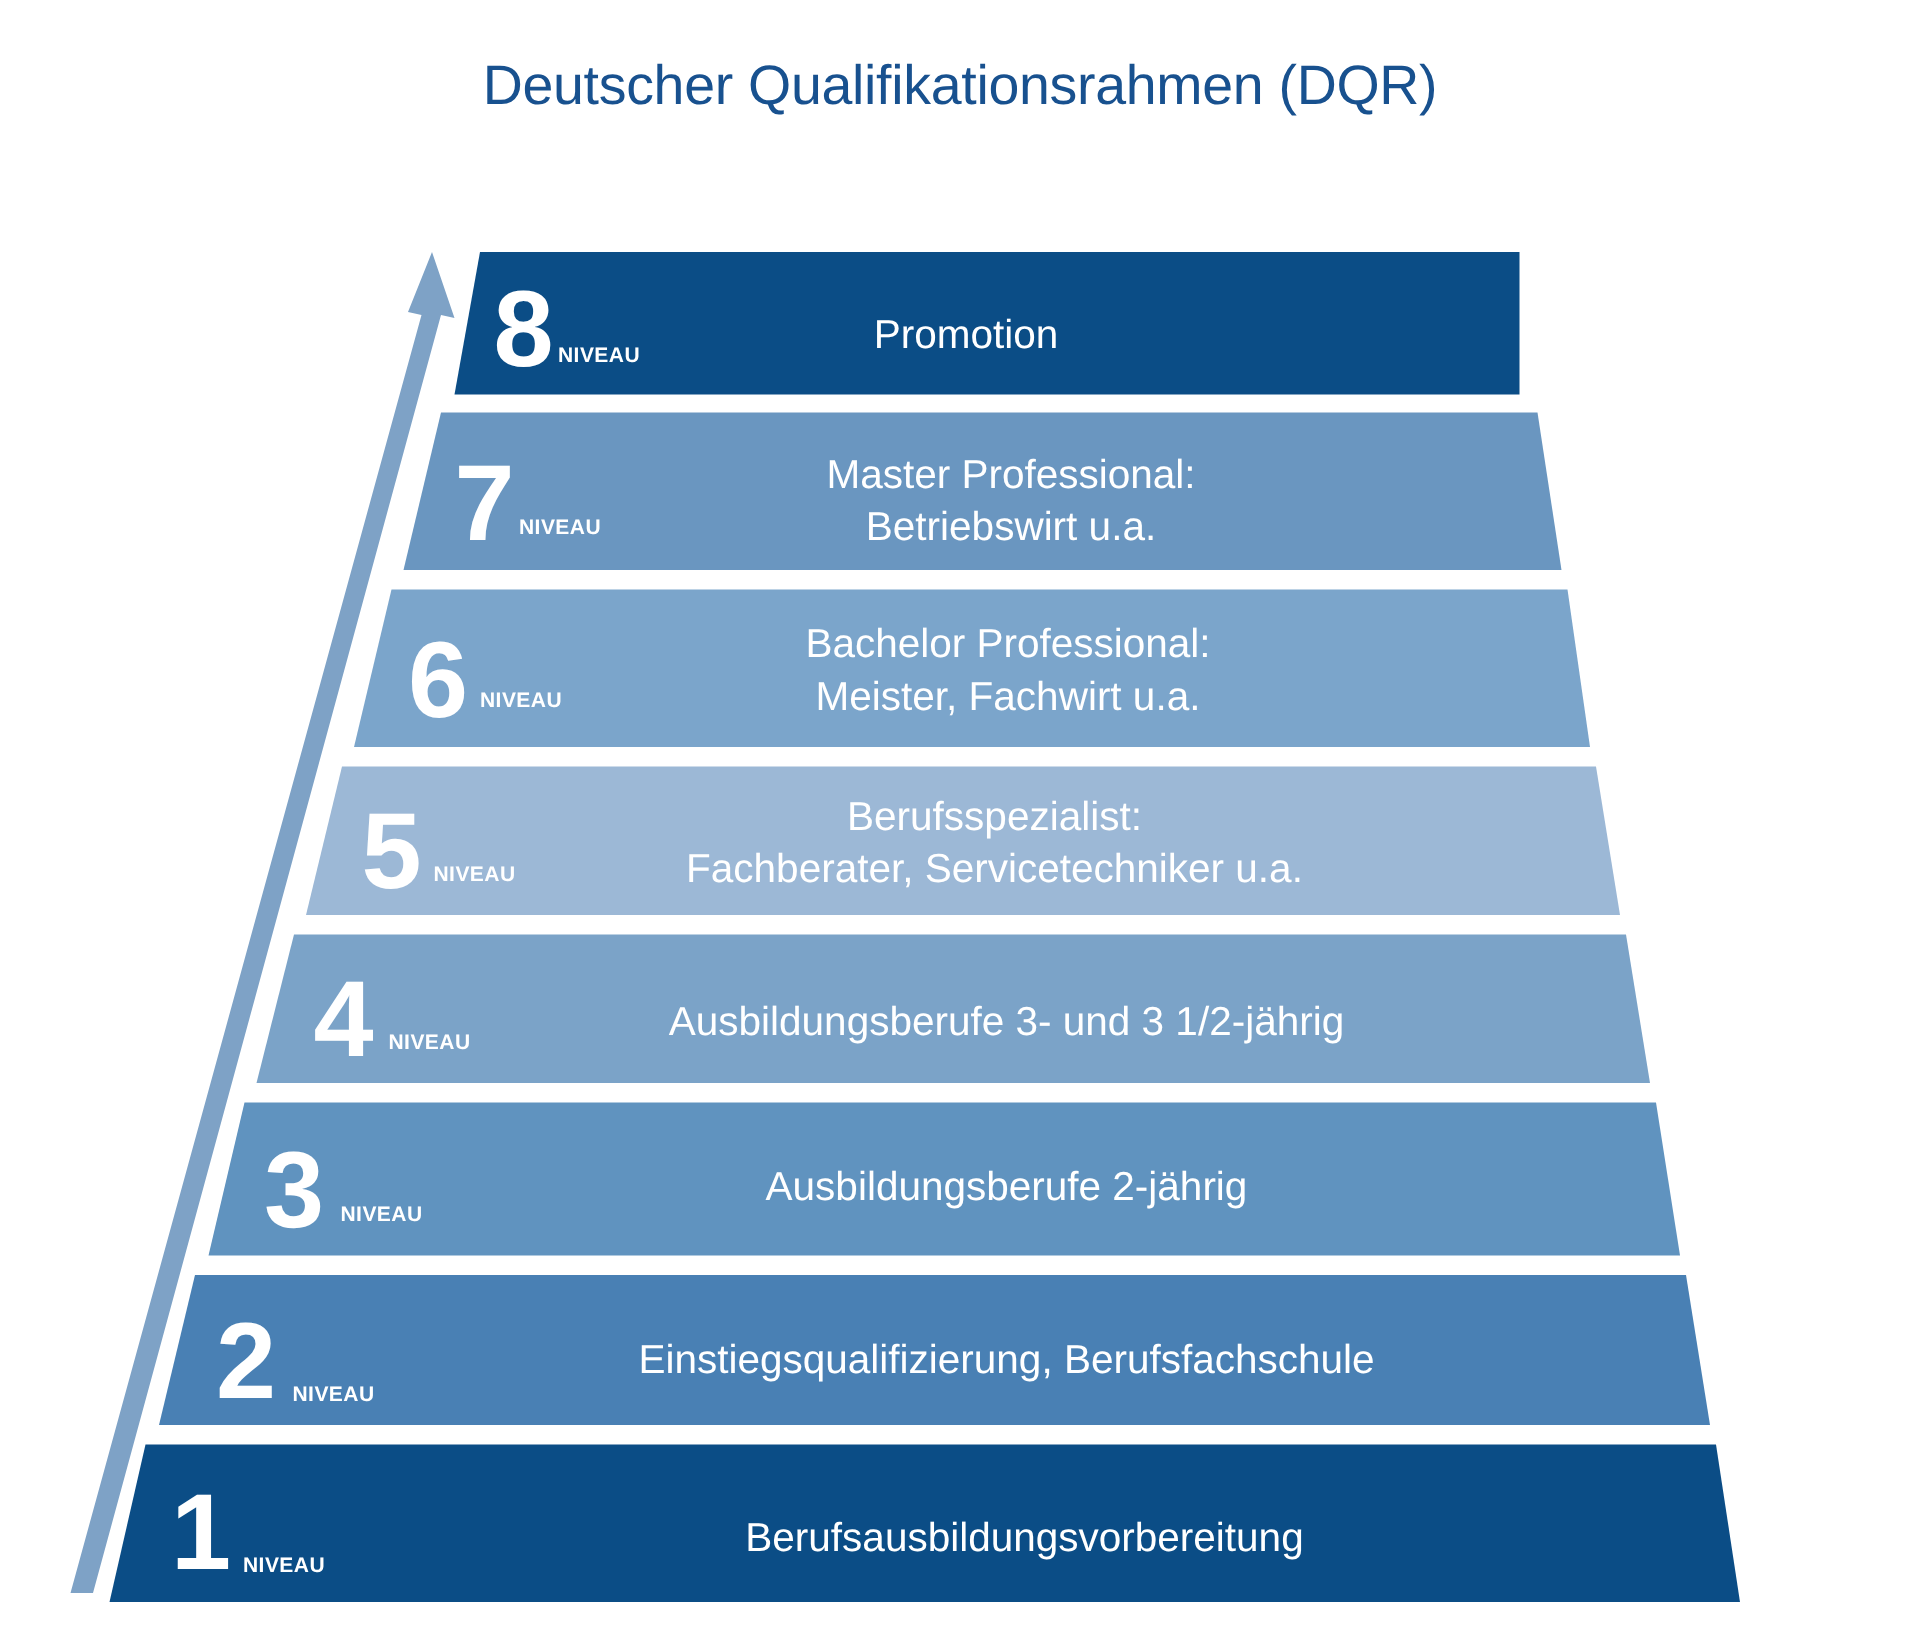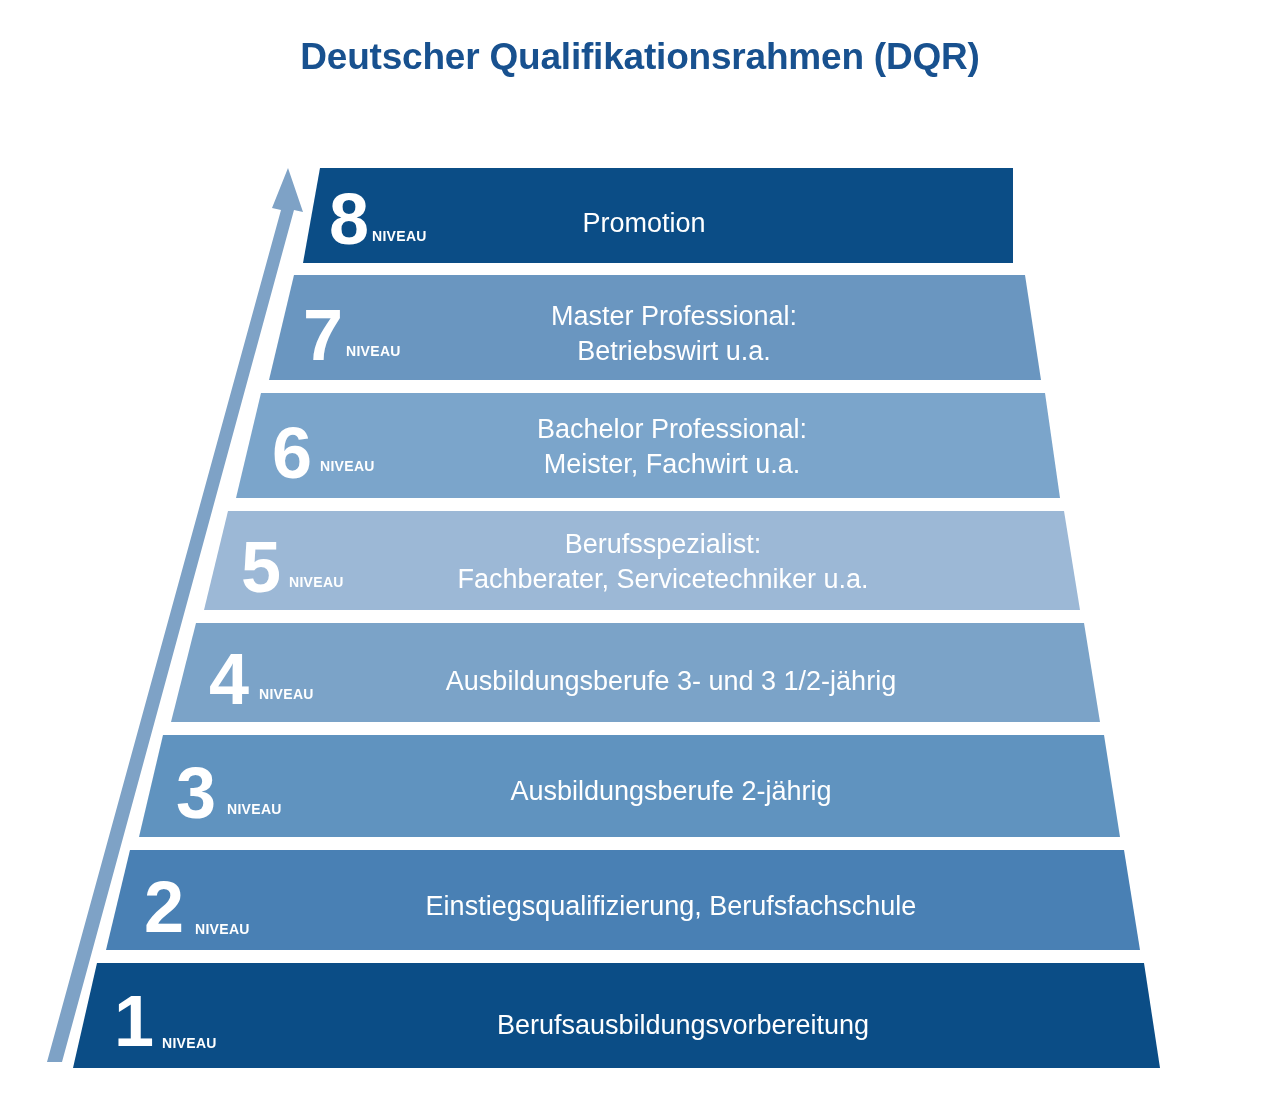--- a/index.html
+++ b/index.html
@@ -22,21 +22,21 @@
     height: 1100px;
   }
 
   #page-title {
     position: absolute;
     left: 0;
     top: 36px;
     width: 1280px;
     text-align: center;
     font-size: 37px;
-    font-weight: bold;
+    font-weight: normal;
     color: #18518f;
     letter-spacing: -0.2px;
     font-family: "Liberation Sans", sans-serif;
   }
 
   #pyramid-svg {
     position: absolute;
     left: 0;
     top: 0;
     width: 1280px;

